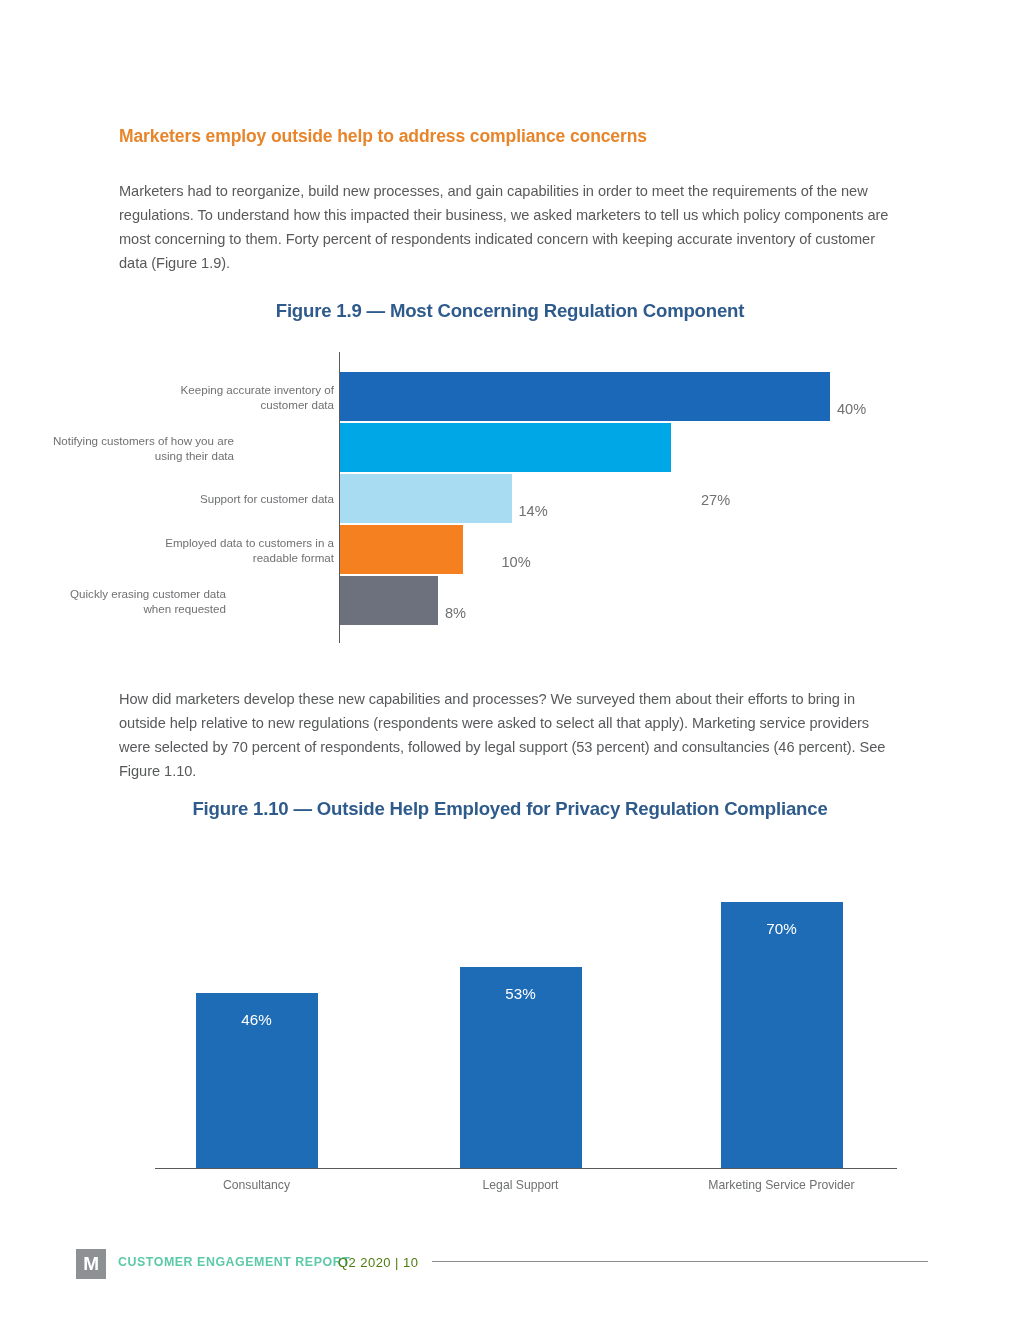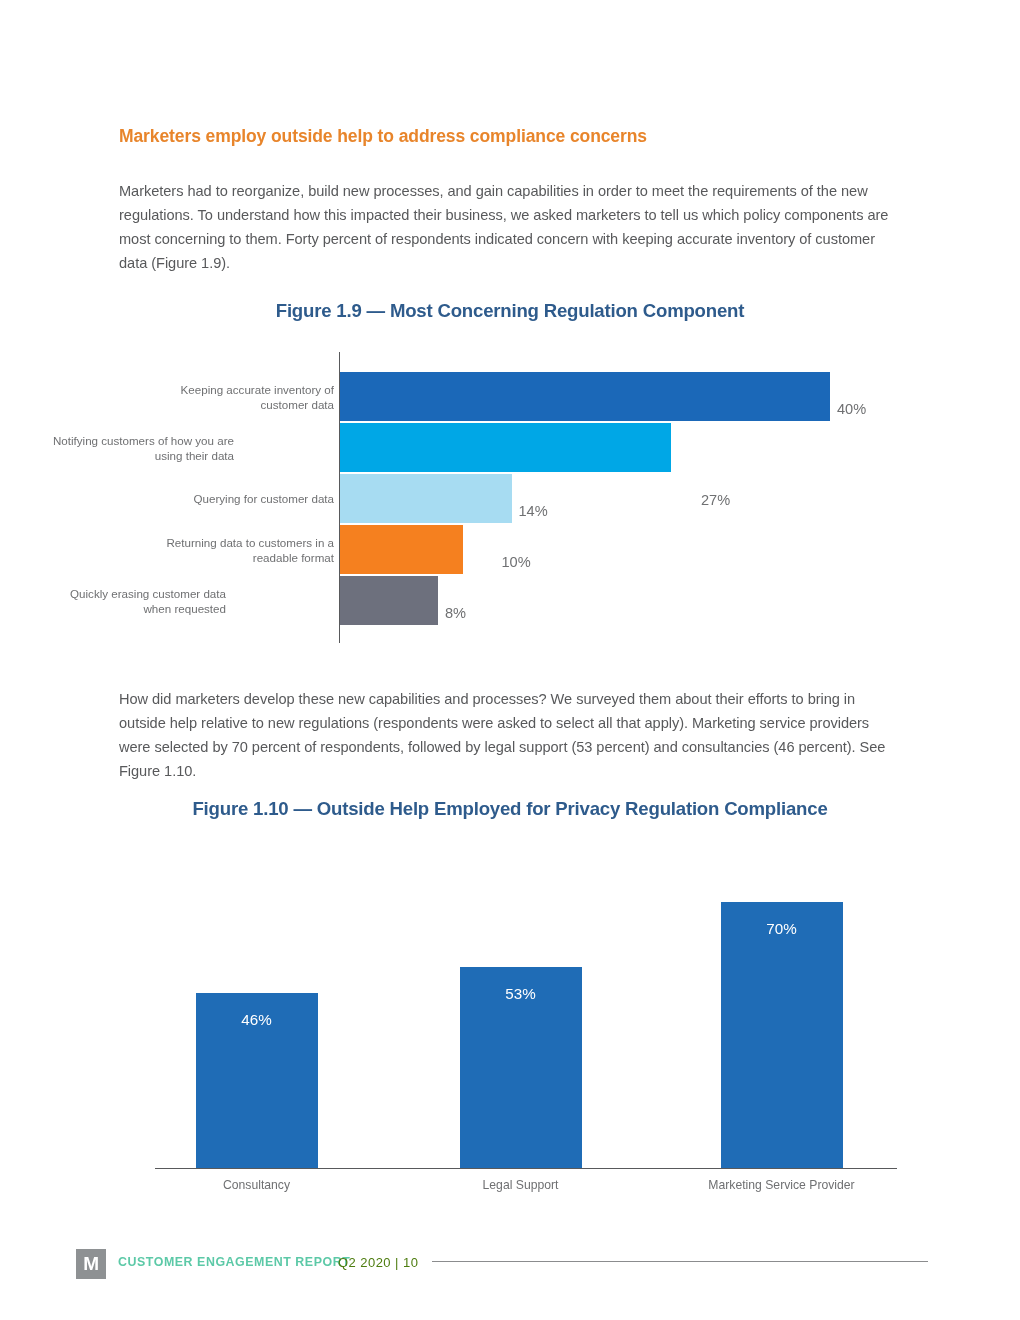--- a/index.html
+++ b/index.html
@@ -216,28 +216,28 @@
         <div class="hrow" style="top: 73px; width: 920px; text-decoration: underline;">
           <div class="hlabel">
             <div>Notifying customers of how you are</div>
             <div>using their data</div>
           </div>
           <div class="hbar" style="width: 330.75px; background: rgb(0, 167, 230);"></div>
           <div class="hvalue" style="left: 701px; margin-top: 40px;">27%</div>
         </div>
         <div class="hrow" style="top: 124px; width: 1020px;">
           <div class="hlabel">
-            <div>Querying for customer data</div>
+            <div>Support for customer data</div>
           </div>
           <div class="hbar" style="width: 171.5px; background: rgb(167, 220, 242);"></div>
           <div class="hvalue" style="left: 518.5px;">14%</div>
         </div>
         <div class="hrow" style="top: 175px; width: 1020px;">
           <div class="hlabel">
-            <div>Returning data to customers in a</div>
+            <div>Employed data to customers in a</div>
             <div>readable format</div>
           </div>
           <div class="hbar" style="width: 122.5px; background: rgb(245, 128, 31);"></div>
           <div class="hvalue" style="left: 469.5px; margin-left: 32px;">10%</div>
         </div>
         <div class="hrow" style="top: 226px; width: 912px;">
           <div class="hlabel">
             <div>Quickly erasing customer data</div>
             <div>when requested</div>
           </div>

